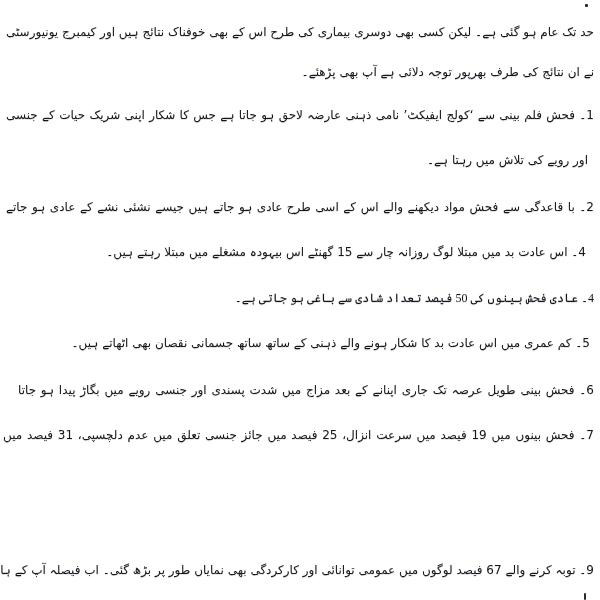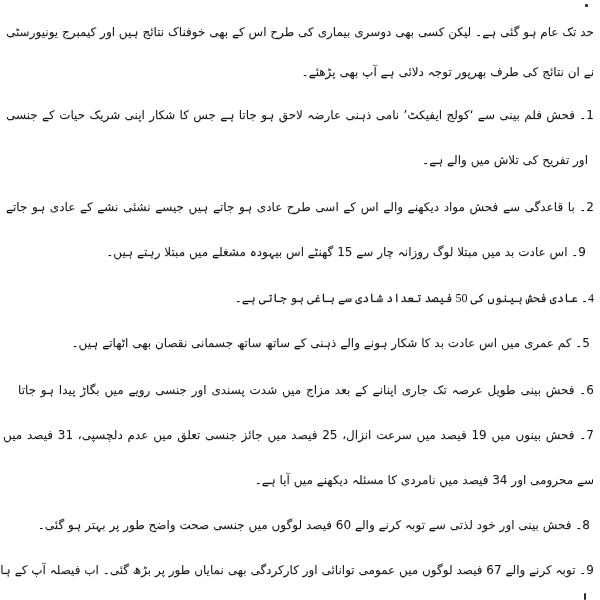--- a/index.html
+++ b/index.html
@@ -93,36 +93,34 @@
 <div class="page">
 
   <div class="clip-strip clip-top">
     <span class="mark dot" style="right: 12px;"></span>
   </div>
 
   <div class="tline full t-intro1">حد تک عام ہو گئی ہے۔ لیکن کسی بھی دوسری بیماری کی طرح اس کے بھی خوفناک نتائج ہیں اور کیمبرج یونیورسٹی کی ایک تازہ تحقیق</div>
   <div class="tline short t-intro2">نے ان نتائج کی طرف بھرپور توجہ دلائی ہے آپ بھی پڑھئے۔</div>
 
   <div class="tline full t-p1a">1۔ فحش فلم بینی سے ‘کولج ایفیکٹ’ نامی ذہنی عارضہ لاحق ہو جاتا ہے جس کا شکار اپنی شریک حیات کے جنسی جوش حاصل نہیں کر پاتا</div>
-  <div class="tline short t-p1b">اور تفریح کی تلاش میں والے ہے۔</div>
+  <div class="tline short t-p1b">اور رویے کی تلاش میں رہتا ہے۔</div>
 
   <div class="tline full t-p2">2۔ با قاعدگی سے فحش مواد دیکھنے والے اس کے اسی طرح عادی ہو جاتے ہیں جیسے نشئی نشے کے عادی ہو جاتے ہیں۔</div>
 
-  <div class="tline short t-p3">9۔ اس عادت بد میں مبتلا لوگ روزانہ چار سے 15 گھنٹے اس بیہودہ مشغلے میں مبتلا رہتے ہیں۔</div>
+  <div class="tline short t-p3">4۔ اس عادت بد میں مبتلا لوگ روزانہ چار سے 15 گھنٹے اس بیہودہ مشغلے میں مبتلا رہتے ہیں۔</div>
 
   <div class="tline short t-p4">4۔ عادی فحش بینوں کی 50 فیصد تعداد شادی سے باغی ہو جاتی ہے۔</div>
 
   <div class="tline short t-p5">5۔ کم عمری میں اس عادت بد کا شکار ہونے والے ذہنی کے ساتھ ساتھ جسمانی نقصان بھی اٹھاتے ہیں۔</div>
 
   <div class="tline full t-p6">6۔ فحش بینی طویل عرصہ تک جاری اپنانے کے بعد مزاج میں شدت پسندی اور جنسی رویے میں بگاڑ پیدا ہو جاتا ہے۔</div>
 
   <div class="tline full t-p7a">7۔ فحش بینوں میں 19 فیصد میں سرعت انزال، 25 فیصد میں جائز جنسی تعلق میں عدم دلچسپی، 31 فیصد میں منزل ہونے کی صلاحیت</div>
-  <div class="tline short t-p7b">سے محرومی اور 34 فیصد میں نامردی کا مسئلہ دیکھنے میں آیا ہے۔</div>
 
-  <div class="tline short t-p8">8۔ فحش بینی اور خود لذتی سے توبہ کرنے والے 60 فیصد لوگوں میں جنسی صحت واضح طور پر بہتر ہو گئی۔</div>
 
   <div class="tline short t-p9">9۔ توبہ کرنے والے 67 فیصد لوگوں میں عمومی توانائی اور کارکردگی بھی نمایاں طور پر بڑھ گئی۔ اب فیصلہ آپ کے ہاتھ میں ہے،</div>
 
   <div class="clip-strip clip-bottom">
     <span class="mark stub" style="right: 14px;"></span>
   </div>
 
 </div>
 
 </body></html>

